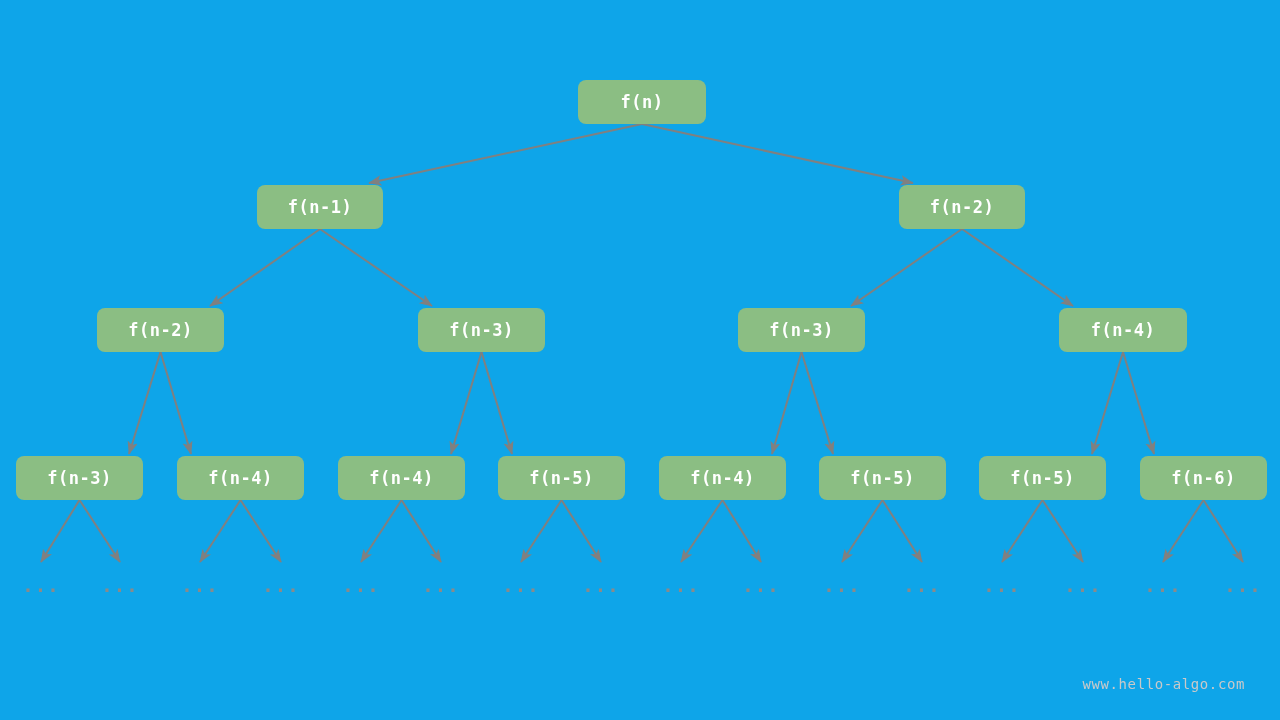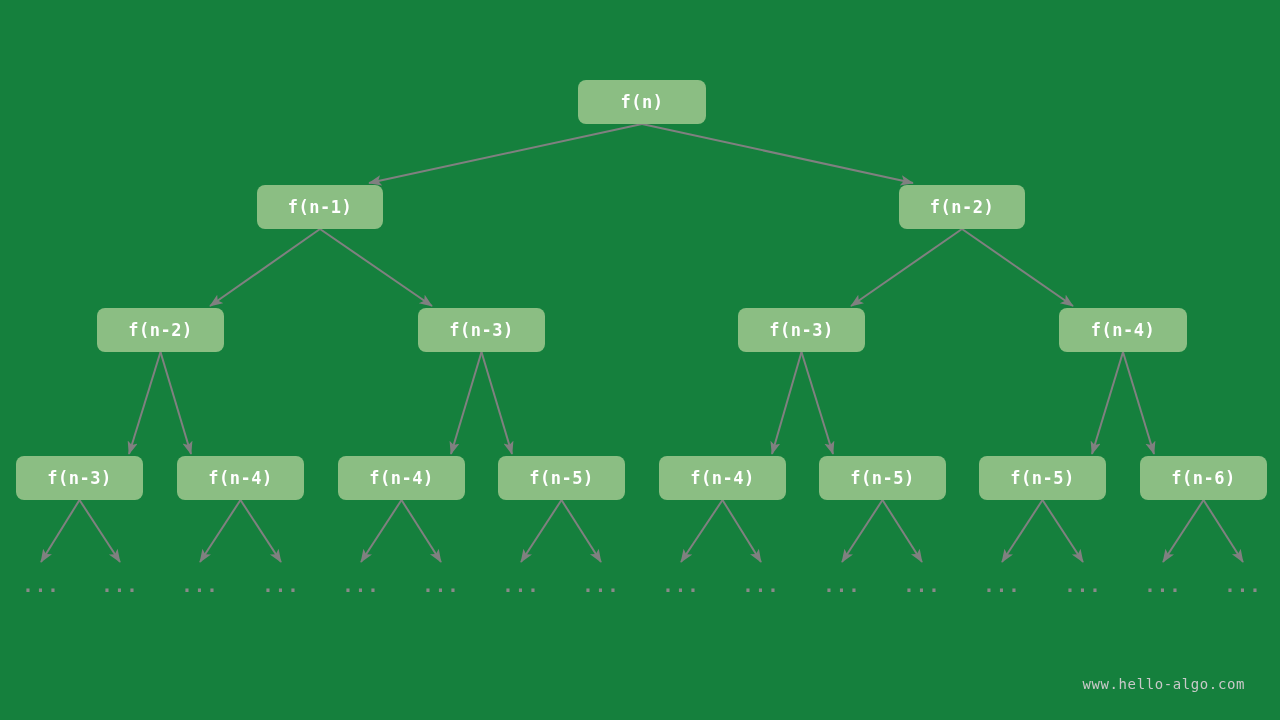--- a/index.html
+++ b/index.html
@@ -10,21 +10,21 @@
   body {
     width: 1280px;
     height: 720px;
     font-family: "DejaVu Sans Mono", monospace;
     overflow: hidden;
   }
   #diagram-canvas {
     position: relative;
     width: 1280px;
     height: 720px;
-    background: #15803d;
+    background: #0ea5e9;
   }
   #tree-svg {
     position: absolute;
     top: 0;
     left: 0;
     width: 1280px;
     height: 720px;
     display: block;
   }
   .node-label {

